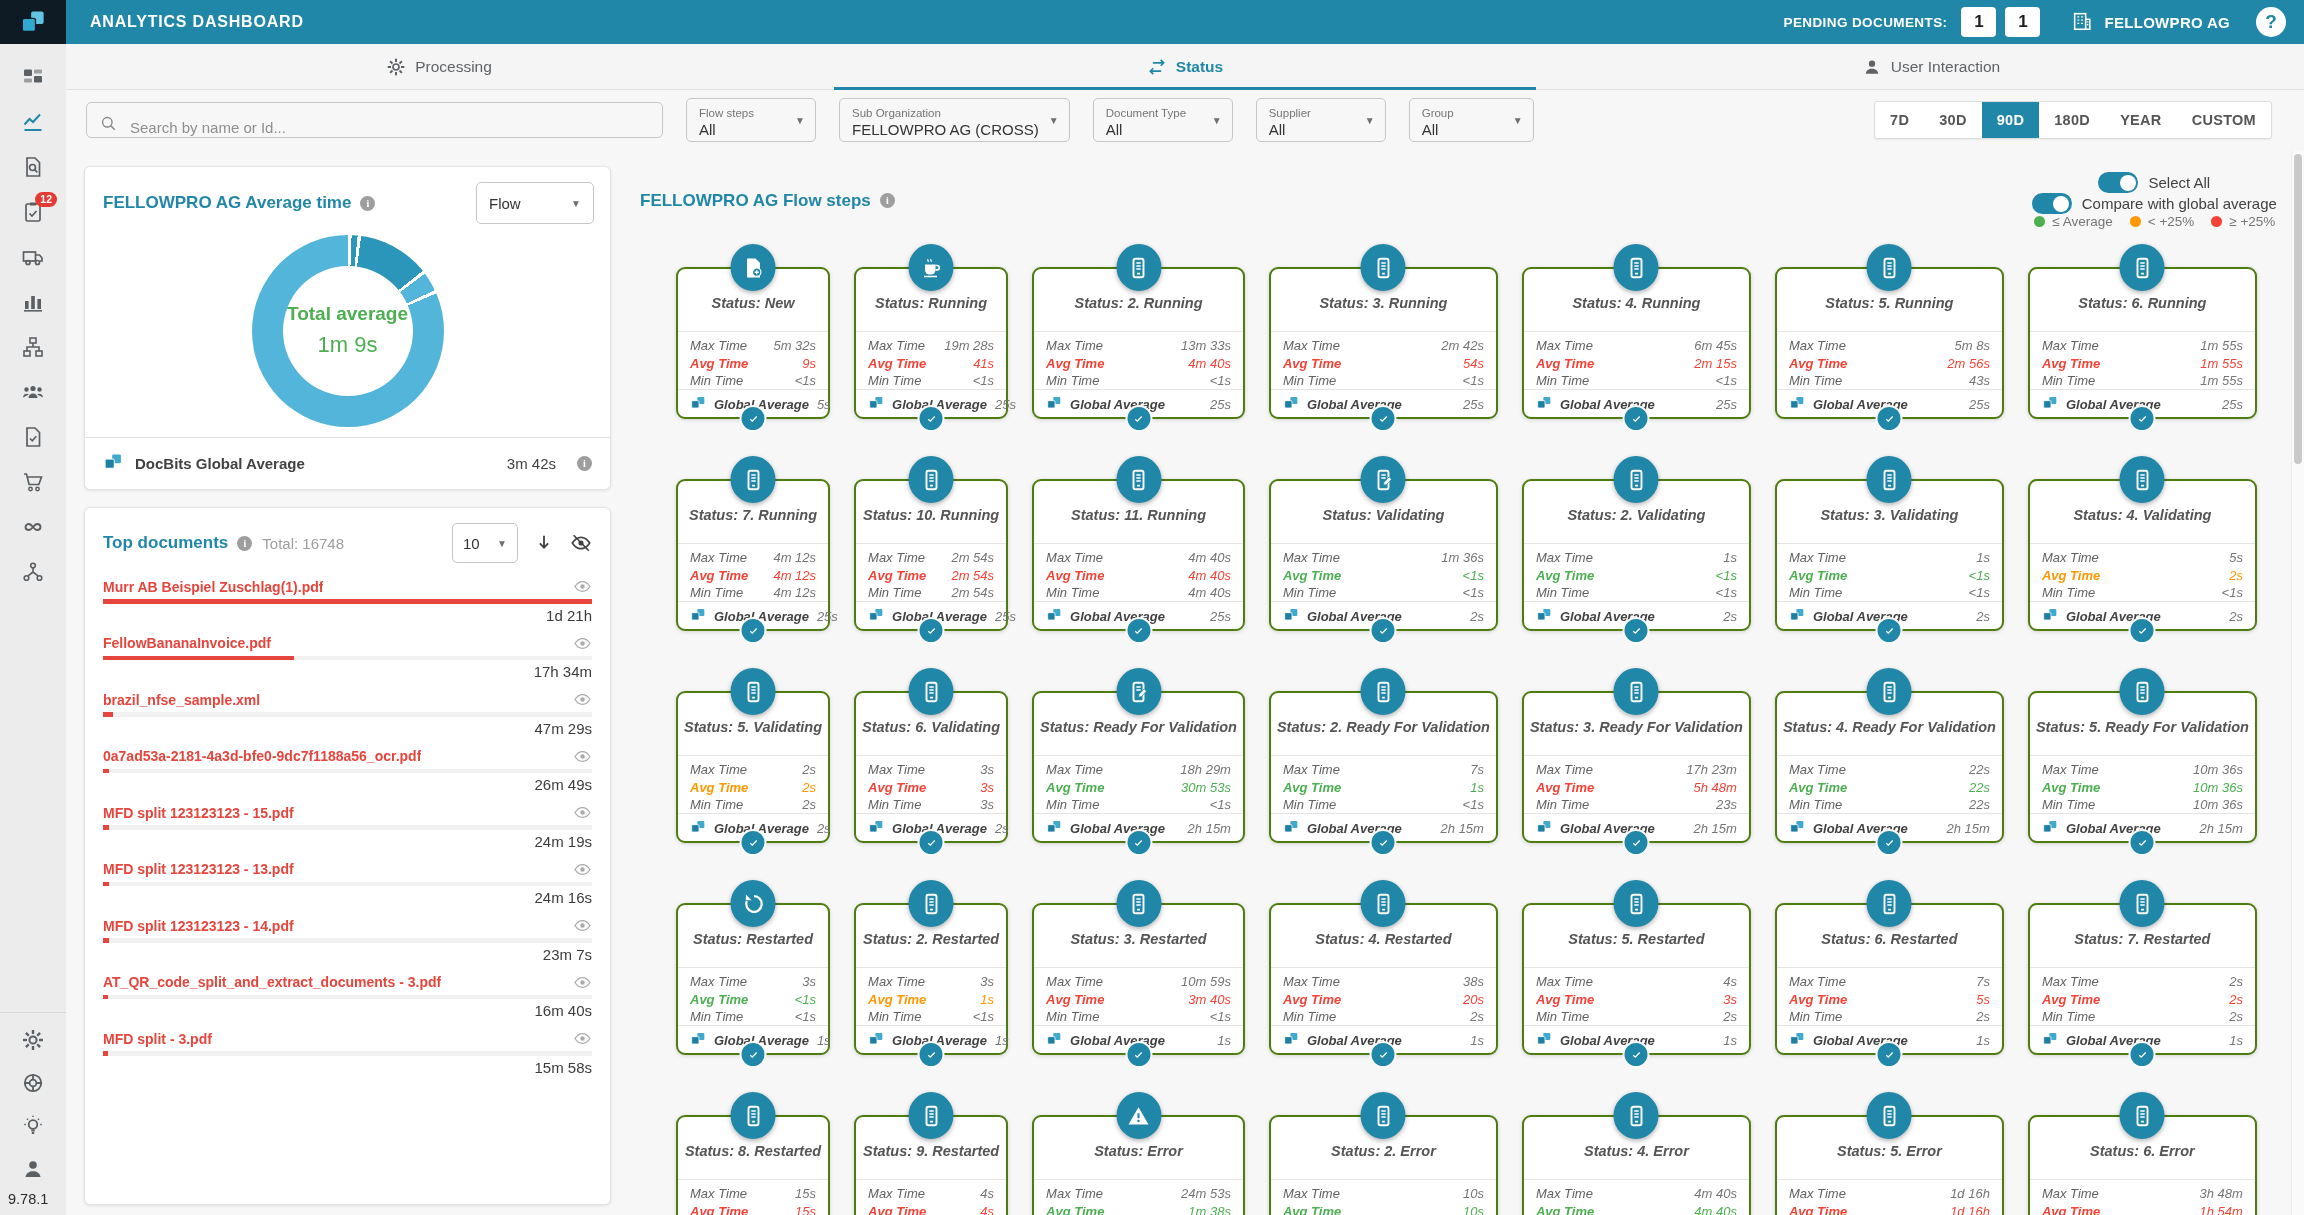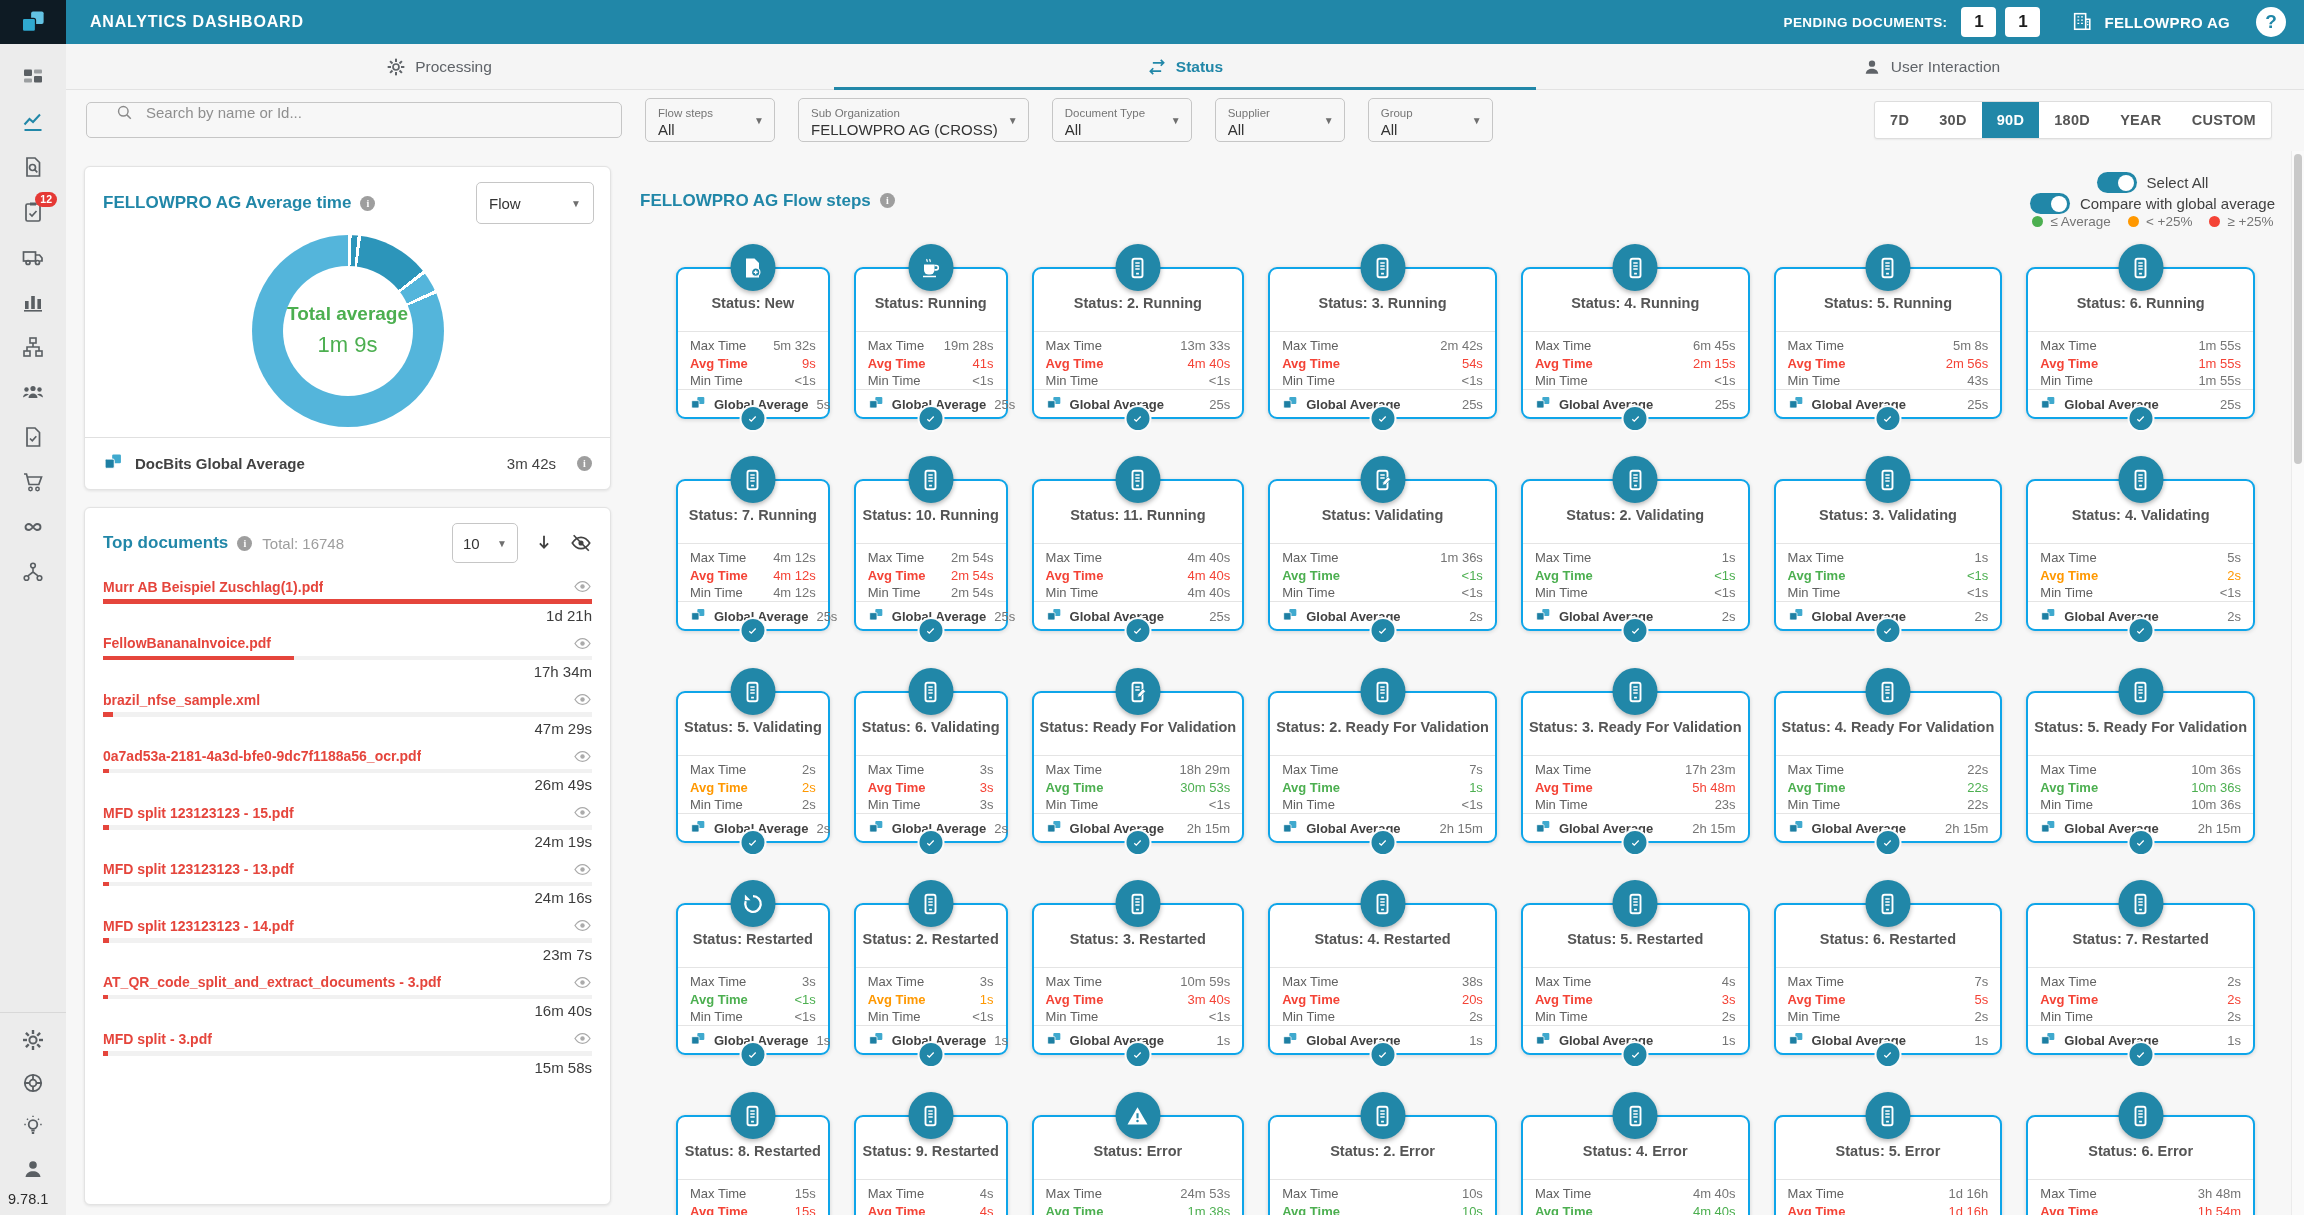--- a/index.html
+++ b/index.html
@@ -38,22 +38,22 @@
   .main{position:absolute;left:66px;top:44px;right:0;bottom:0;background:#F7F7F7;}
 
   .tabs{display:flex;height:46px;background:#F5F5F5;border-bottom:1px solid #E2E2E2;}
   .tab{flex:1;display:flex;align-items:center;justify-content:center;gap:9px;font-size:15.5px;
        color:#5F6368;position:relative;cursor:pointer;}
   .tab .t-ic svg{width:20px;height:20px;display:block;}
   .tab.active{color:#2187A8;font-weight:bold;}
   .tab.active::after{content:"";position:absolute;left:22px;right:22px;bottom:-1px;height:3px;background:#2187A8;}
 
   .filterbar{display:flex;align-items:center;height:60px;padding:0 20px;gap:23px;}
-  .search{display:flex;align-items:flex-start;gap:10px;width:536px;height:36px;border:1px solid #C6C6C6;
-          border-radius:5px;padding:0 28px;color:#8a8a8a;flex:none;}
+  .search{display:flex;align-items:flex-end;gap:10px;width:577px;height:36px;border:1px solid #C6C6C6;
+          border-radius:5px;padding:0 12px;color:#8a8a8a;flex:none;}
   .search svg{width:19px;height:19px;flex:none;}
   .search input{border:none;outline:none;background:transparent;font-size:15px;color:#555;width:100%;
                 font-family:inherit;}
   .search input::placeholder{color:#8f8f8f;}
   .selbox{position:relative;height:44px;border:1px solid #C6C6C6;border-radius:5px;
           padding:4px 30px 0 12px;display:flex;flex-direction:column;justify-content:center;cursor:pointer;}
   .selbox .lab{font-size:11.5px;color:#757575;line-height:14px;white-space:nowrap;}
   .selbox .val{font-size:15px;color:#333;line-height:19px;white-space:nowrap;}
   .selbox .arr{position:absolute;right:10px;top:50%;transform:translateY(-50%);color:#6f6f6f;font-size:10px;}
   .ranges{margin-left:auto;display:flex;border:1px solid #DDD;background:#fff;border-radius:3px;
@@ -112,22 +112,22 @@
   .flow-head{display:flex;align-items:center;padding:6px 16px 0 2px;}
   .toggles{margin-left:auto;display:flex;align-items:center;flex-direction:column;}
   .toggle-item{display:flex;align-items:center;gap:10px;font-size:15px;color:#424242;margin-left:26px;cursor:pointer;}
   .switch{width:40px;height:21px;border-radius:11px;background:#2187A8;position:relative;flex:none;}
   .switch::after{content:"";position:absolute;right:2.5px;top:2.5px;width:16px;height:16px;background:#fff;border-radius:50%;}
   .legend{display:flex;align-items:center;margin-left:10px;}
   .leg{display:flex;align-items:center;gap:7px;font-size:13.5px;color:#757575;margin-left:17px;text-align:right;}
   .dot{width:11px;height:11px;border-radius:50%;flex:none;}
 
   .grid{display:grid;grid-template-columns:repeat(7,1fr);column-gap:24px;row-gap:36px;margin:14px 36px 0 38px;}
-  .card{position:relative;background:#fff;border:2px solid #0ea5e9;border-radius:9px;height:152px;
-        margin-top:24px;box-shadow:0 1px 4px rgba(0,0,0,.14);cursor:pointer;}
+  .card{position:relative;background:#fff;border:2px solid #4d7c0f;border-radius:9px;height:152px;
+        margin-top:24px;box-shadow:0 1px 4px rgba(0,0,0,.14);cursor:pointer;font-style:italic;}
   .card-icon{position:absolute;top:-25px;left:50%;transform:translateX(-50%);width:45px;height:47px;
              background:#2187A8;border-radius:50%;display:flex;align-items:center;justify-content:center;
              color:#fff;box-shadow:0 2px 5px rgba(0,0,0,.3);}
   .card-icon svg{width:24px;height:24px;}
   .card-title{margin-top:26px;text-align:center;font-size:14.5px;font-weight:bold;color:#555;white-space:nowrap;
               overflow:hidden;padding:0 6px;}
   .rows{position:absolute;left:0;right:0;top:62px;border-top:1px solid #E4E4E4;padding:5px 12px 0;}
   .r{display:flex;justify-content:space-between;font-size:13px;line-height:17.5px;}
   .r .lbl{color:#616161;}
   .r .val{color:#757575;}

